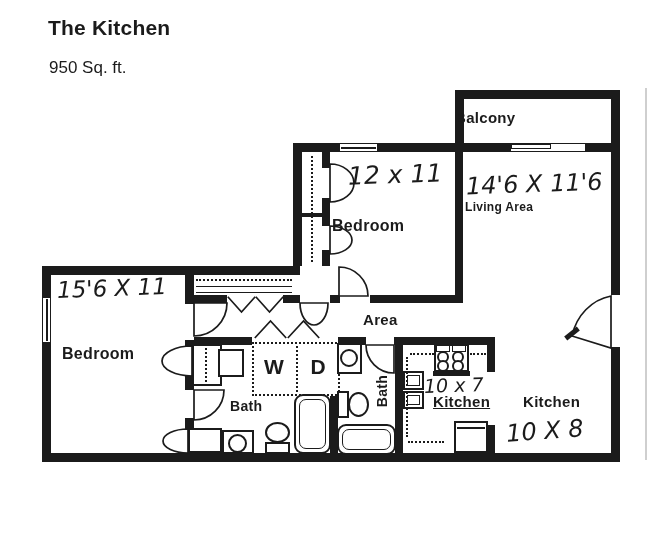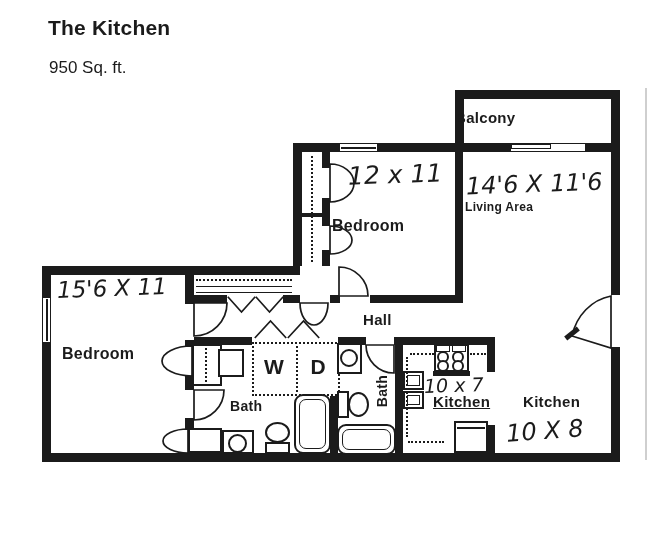--- a/index.html
+++ b/index.html
@@ -166,21 +166,21 @@
       <polyline points="0.8,19 16.5,2 32.2,19"></polyline>
     </svg>
 
   <div class="lbl ctr" style="left:455px;top:109px;width:160px;">Balcony</div>
   <div class="hand" style="left:348px;top:160px;font-size:25px;">12 x 11</div>
   <div class="lbl ctr" style="left:332px;top:217px;width:124px;font-size:16px;">Bedroom</div>
   <div class="hand" style="left:466px;top:170px;font-size:24px;">14'6 X 11'6</div>
   <div class="lbl ctr" style="left:465px;top:200px;width:142px;font-size:12px;">Living Area</div>
   <div class="hand" style="left:57px;top:275px;font-size:23px;">15'6 X 11</div>
   <div class="lbl ctr" style="left:62px;top:345px;width:130px;font-size:16px;">Bedroom</div>
-  <div class="lbl" style="left:363px;top:311px;">Hall</div>
+  <div class="lbl" style="left:363px;top:311px;">Area</div>
   <div class="lbl" style="left:230px;top:398px;font-size:14px;">Bath</div>
   <div class="vwrap" style="left:360px;top:370px;width:44px;height:42px;">
     <span>Bath</span>
   </div>
   <div class="hand" style="left:424px;top:374px;font-size:19px;">10 x 7</div>
   <div class="lbl" style="left:433px;top:393px;text-decoration:underline;">Kitchen</div>
   <div class="lbl" style="left:523px;top:393px;">Kitchen</div>
   <div class="hand" style="left:506px;top:417px;font-size:24px;transform:rotate(-4deg);">10 X 8</div>
 
   <div style="position:absolute;left:645px;top:88px;width:2px;height:372px;background:#cfcfcf;"></div>

